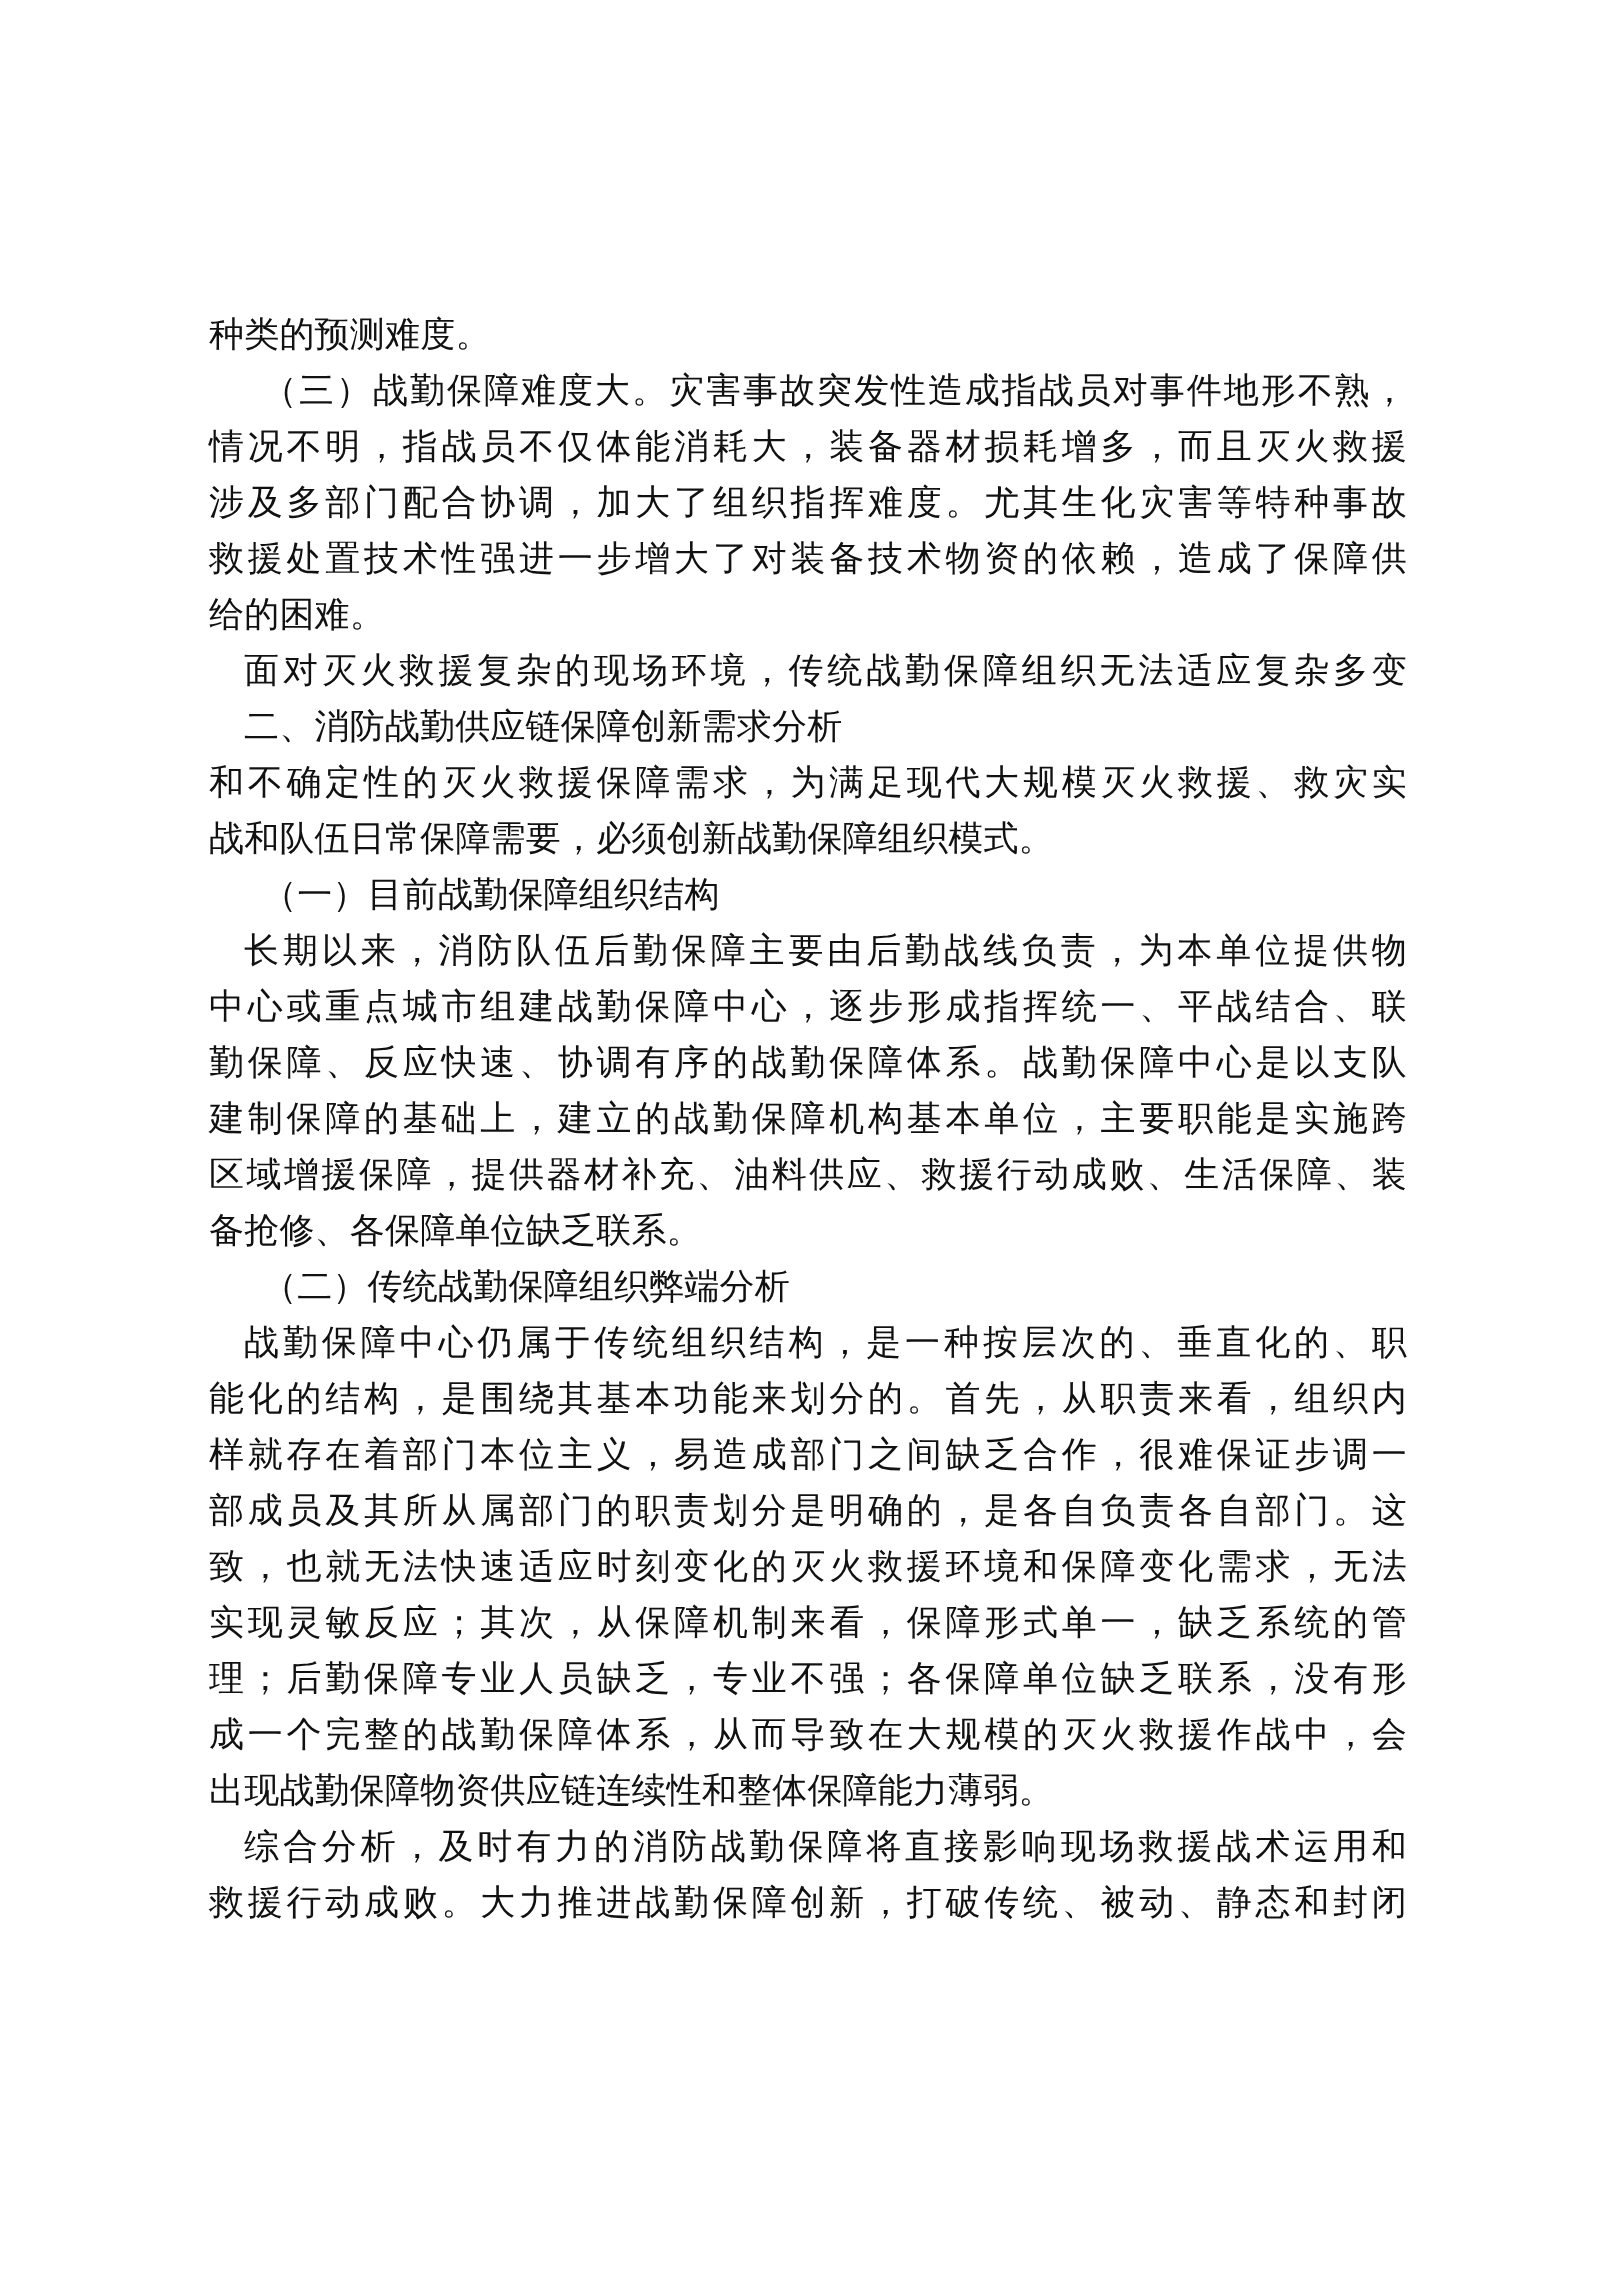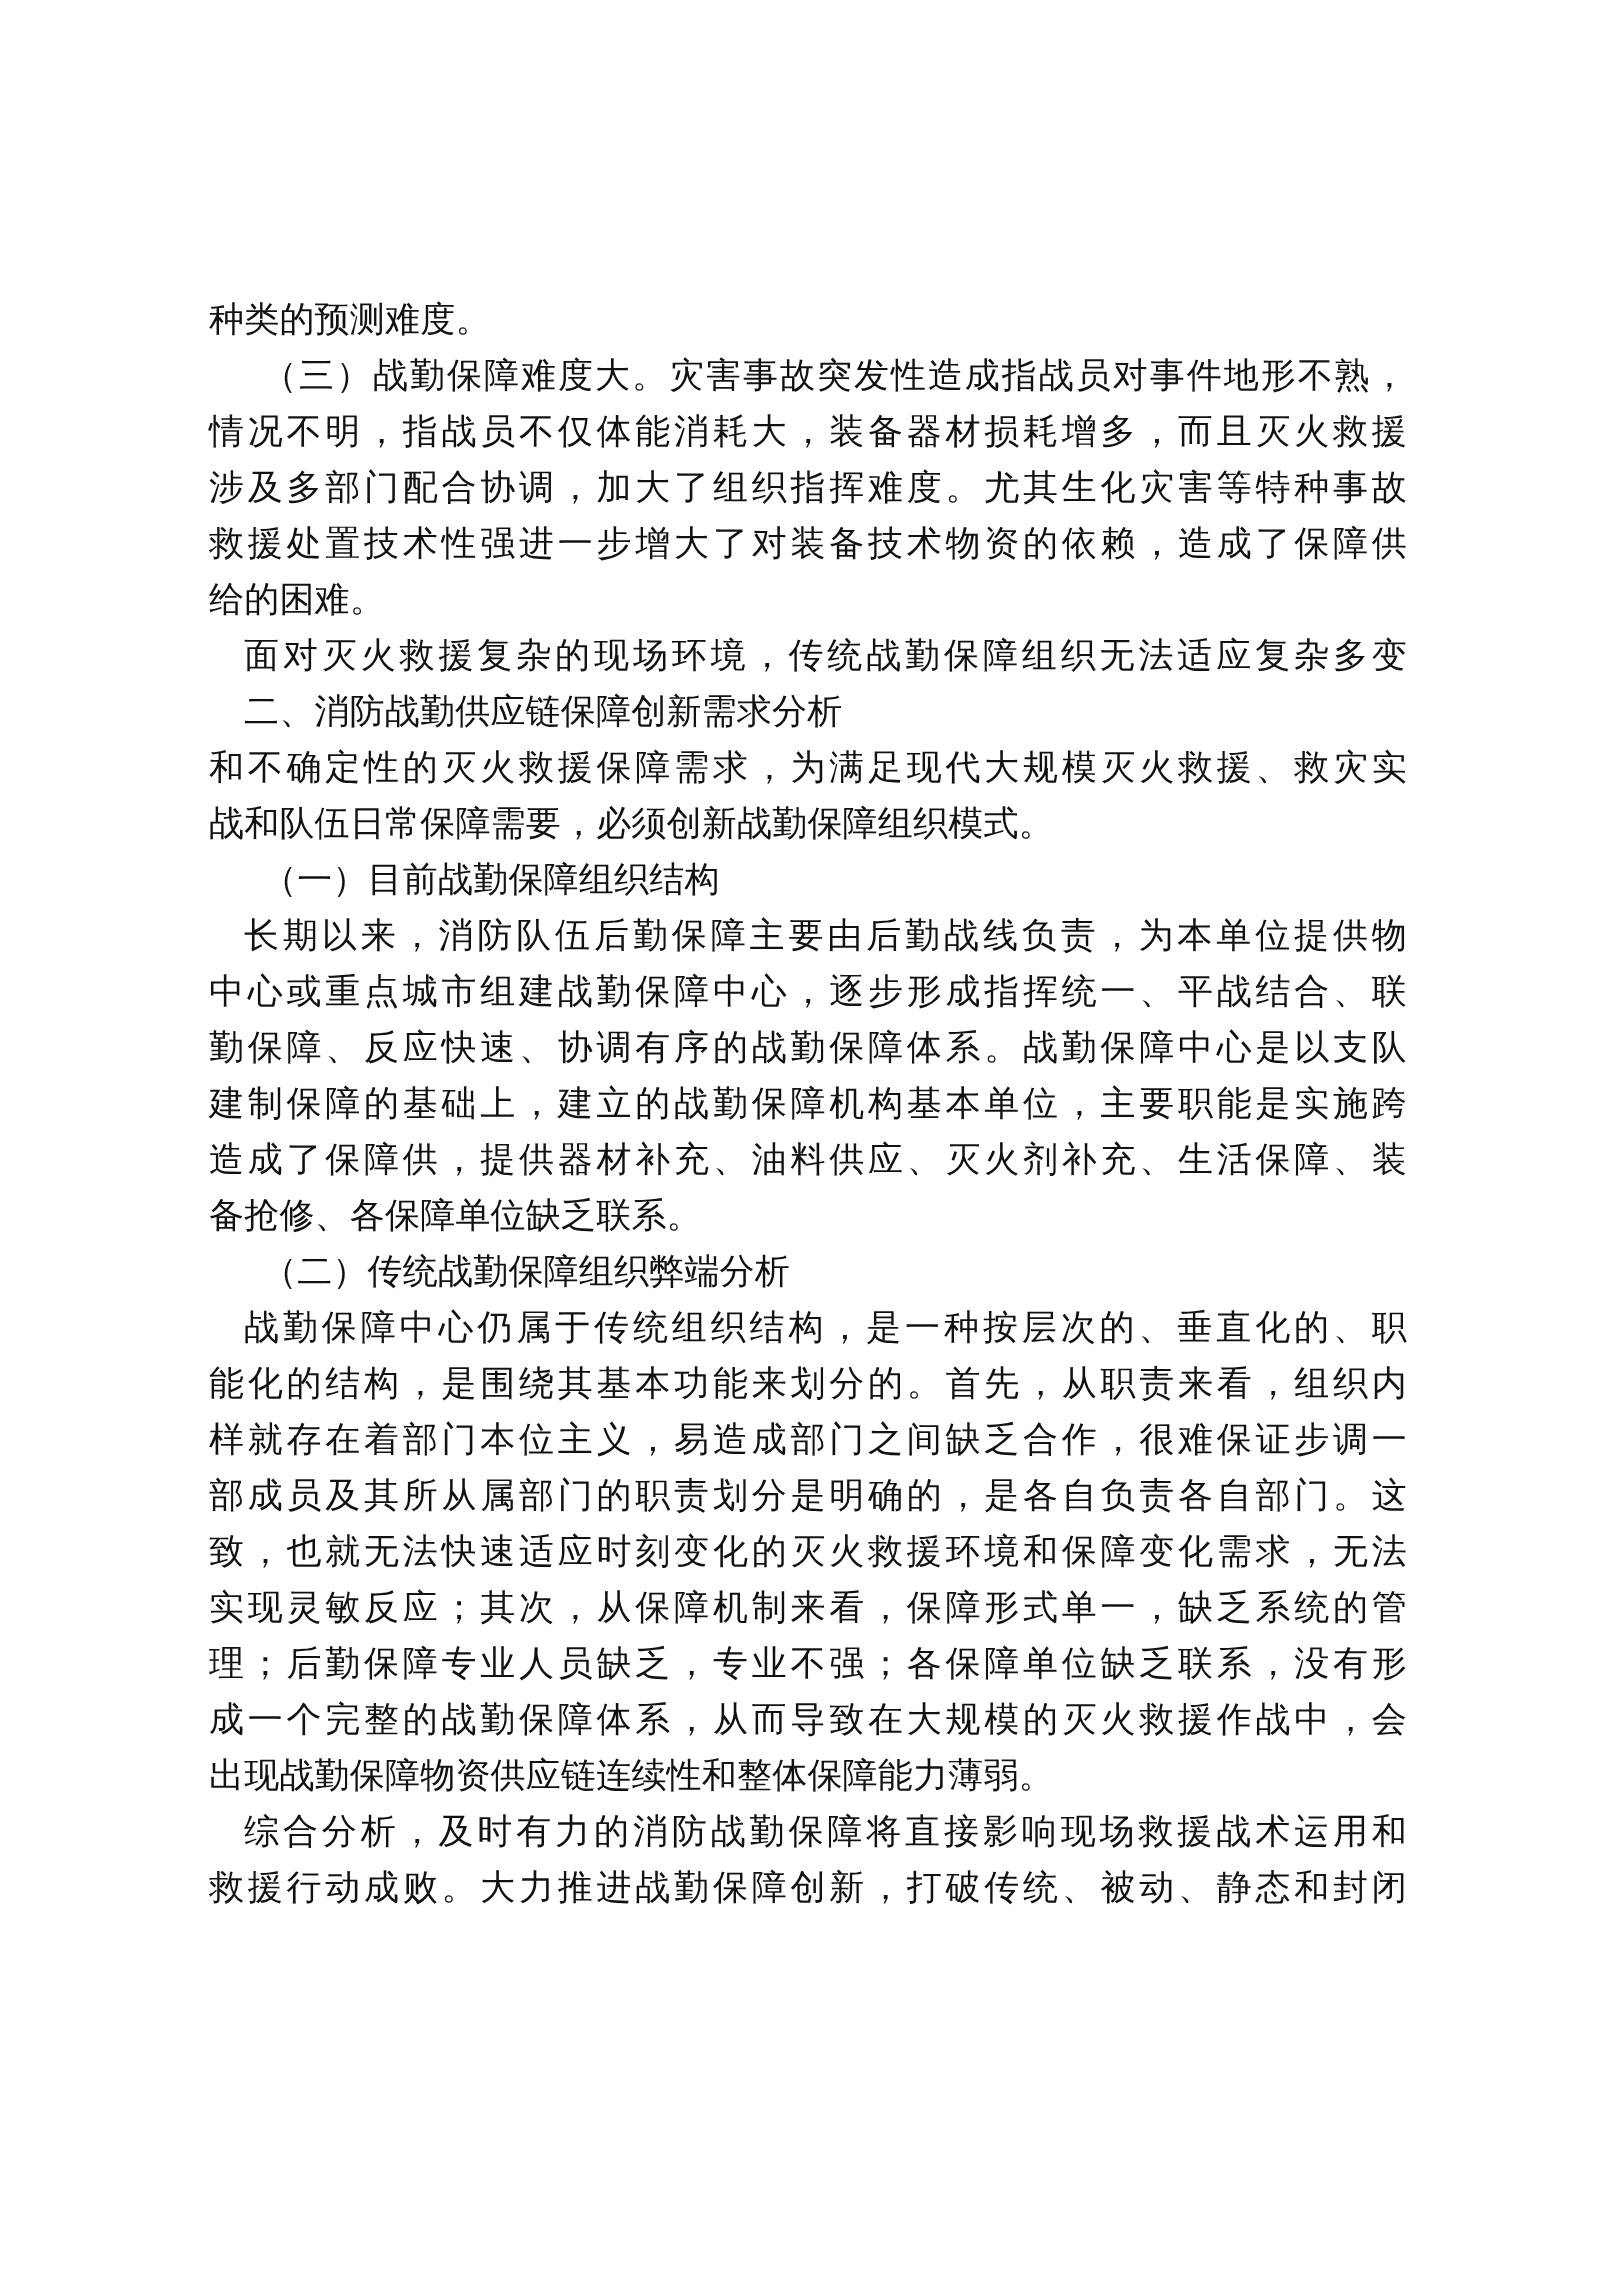--- a/index.html
+++ b/index.html
@@ -1,22 +1,22 @@
 <!DOCTYPE html>
 <html><head>
 <meta charset="utf-8">
 <style>
   html, body { margin: 0; padding: 0; background: #ffffff; }
   body { width: 1621px; height: 2293px; position: relative; overflow: hidden; }
   .page {
     position: absolute;
     left: 209px;
-    top: 294px;
+    top: 306px;
     width: 1198px;
-    font-family: Liberation Mono, monospace;
+    font-family: Liberation Sans, sans-serif;
     font-size: 35px;
     line-height: 56px;
     color: #111111;
     letter-spacing: 0.2px;
   }
   .line {
     display: block;
     white-space: nowrap;
     height: 56px;
     overflow: visible;
@@ -37,21 +37,21 @@
   <span class="line">给的困难。</span>
   <span class="line justify ind1">面对灭火救援复杂的现场环境，传统战勤保障组织无法适应复杂多变</span>
   <span class="line ind1">二、消防战勤供应链保障创新需求分析</span>
   <span class="line justify">和不确定性的灭火救援保障需求，为满足现代大规模灭火救援、救灾实</span>
   <span class="line">战和队伍日常保障需要，必须创新战勤保障组织模式。</span>
   <span class="line ind2">（一）目前战勤保障组织结构</span>
   <span class="line justify ind1">长期以来，消防队伍后勤保障主要由后勤战线负责，为本单位提供物</span>
   <span class="line justify">中心或重点城市组建战勤保障中心，逐步形成指挥统一、平战结合、联</span>
   <span class="line justify">勤保障、反应快速、协调有序的战勤保障体系。战勤保障中心是以支队</span>
   <span class="line justify">建制保障的基础上，建立的战勤保障机构基本单位，主要职能是实施跨</span>
-  <span class="line justify">造成了保障供，提供器材补充、油料供应、灭火剂补充、生活保障、装</span>
+  <span class="line justify">区域增援保障，提供器材补充、油料供应、救援行动成败、生活保障、装</span>
   <span class="line">备抢修、各保障单位缺乏联系。</span>
   <span class="line ind2">（二）传统战勤保障组织弊端分析</span>
   <span class="line justify ind1">战勤保障中心仍属于传统组织结构，是一种按层次的、垂直化的、职</span>
   <span class="line justify">能化的结构，是围绕其基本功能来划分的。首先，从职责来看，组织内</span>
   <span class="line justify">样就存在着部门本位主义，易造成部门之间缺乏合作，很难保证步调一</span>
   <span class="line justify">部成员及其所从属部门的职责划分是明确的，是各自负责各自部门。这</span>
   <span class="line justify">致，也就无法快速适应时刻变化的灭火救援环境和保障变化需求，无法</span>
   <span class="line justify">实现灵敏反应；其次，从保障机制来看，保障形式单一，缺乏系统的管</span>
   <span class="line justify">理；后勤保障专业人员缺乏，专业不强；各保障单位缺乏联系，没有形</span>
   <span class="line justify">成一个完整的战勤保障体系，从而导致在大规模的灭火救援作战中，会</span>

